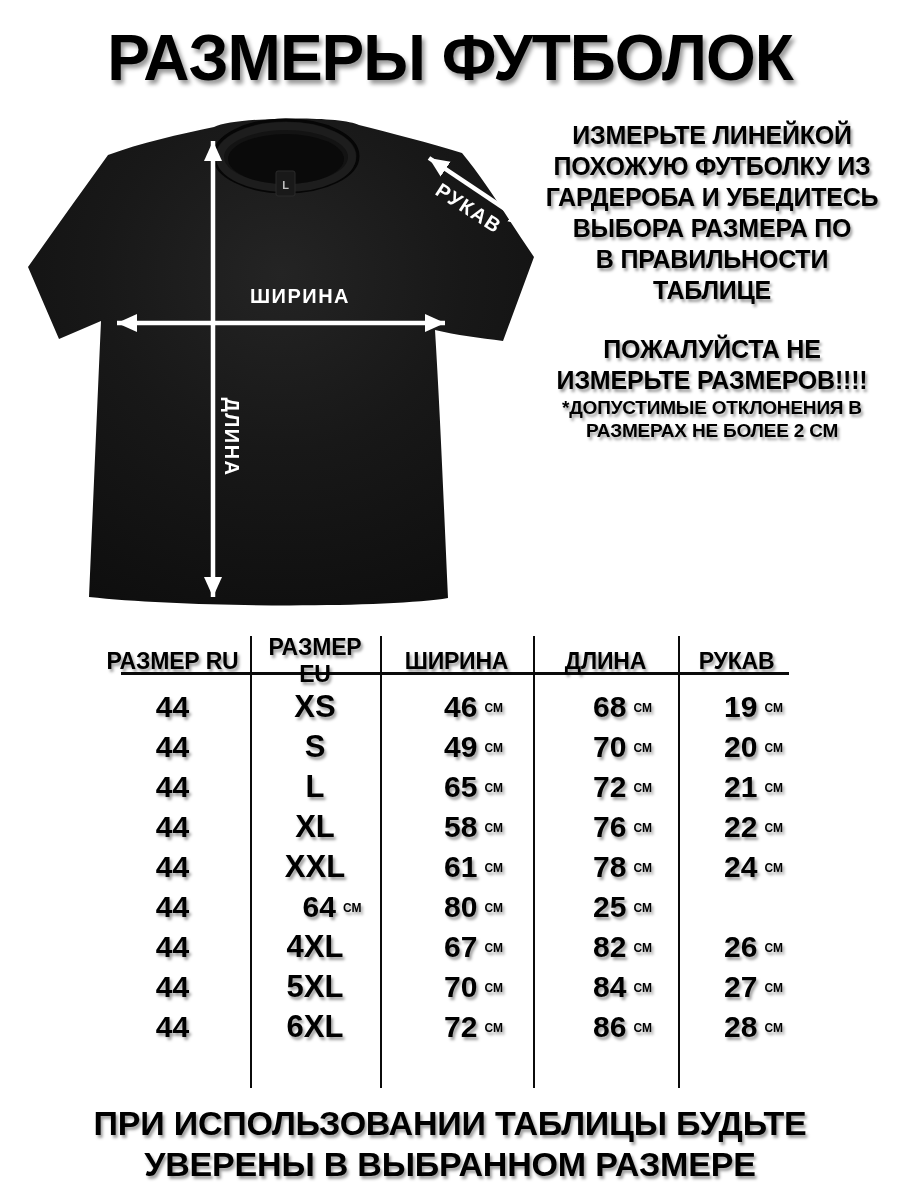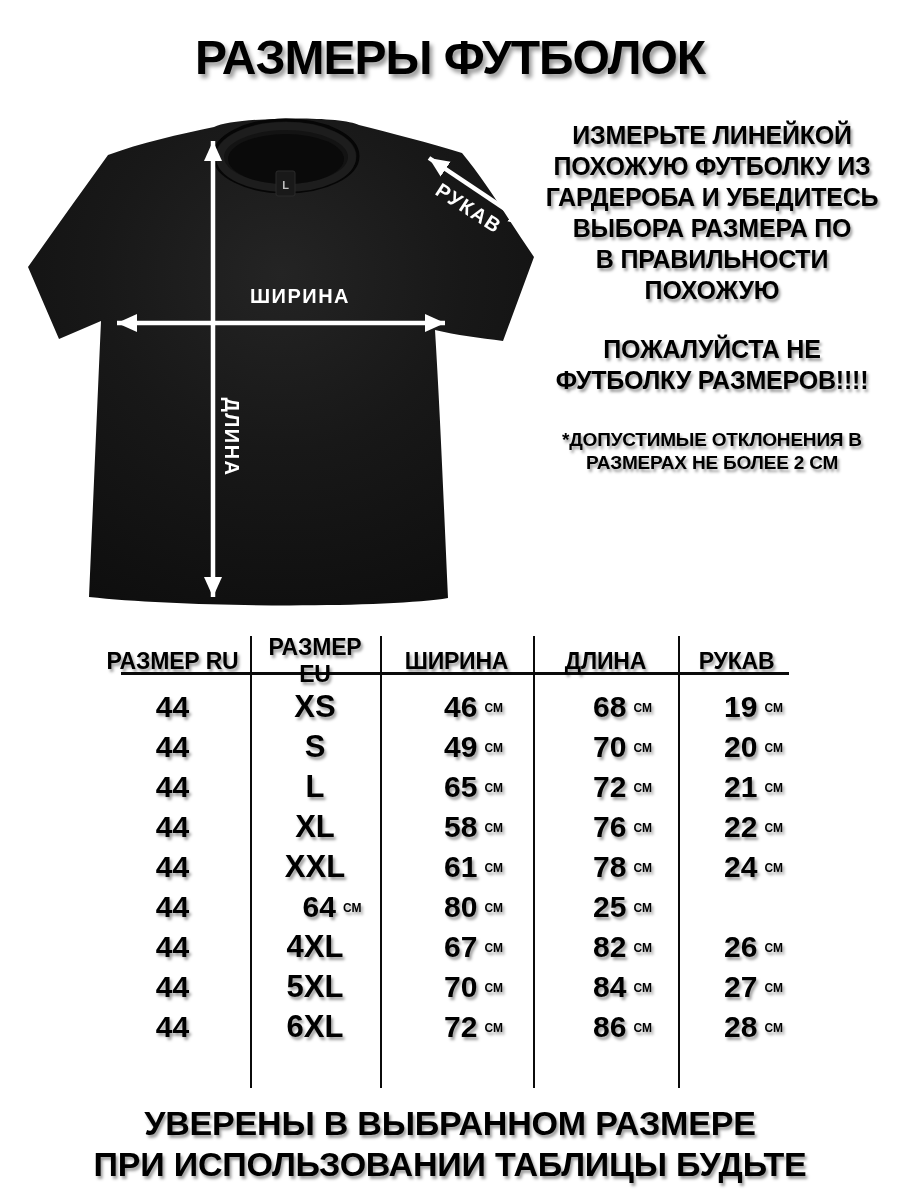--- a/index.html
+++ b/index.html
@@ -5,34 +5,34 @@
   html,body { margin:0; padding:0; background:#ffffff; }
   .page {
     position:relative; width:900px; height:1200px; background:#ffffff;
     font-family:"Liberation Sans", sans-serif; color:#000; overflow:hidden;
   }
   .shadow-txt { text-shadow: 2px 3px 3px rgba(0,0,0,0.38); }
 
   
   .title {
     position:absolute; left:0; top:16px; width:900px; height:84px;
-    line-height:84px; text-align:center; font-size:48px; font-weight:bold;
+    line-height:84px; text-align:center; font-size:64px; font-weight:bold;
     letter-spacing:-1px; text-shadow: 3px 4px 4px rgba(0,0,0,0.4);
     white-space:nowrap;
   }
 
   
   .shirt-wrap { position:absolute; left:10px; top:110px; width:545px; height:505px; }
 
   
   .instructions { position:absolute; left:537px; top:120px; width:350px;text-align:center; }
   .instructions .para { font-weight:bold; font-size:25px; line-height:31px; letter-spacing:-0.2px; }
   .instructions .para div { white-space:nowrap; }
   .para.warning { margin-top:28px; }
-  .para.note { margin-top:32px; font-size:19px; line-height:23px; }
+  .para.note { font-size:19px; line-height:23px; }
 
   
   .size-table { position:absolute; left:95px; top:630px; width:700px; height:462px; }
   .vline { position:absolute; top:6px; height:452px; width:2px; background:#0b0b0b; }
   .hline { position:absolute; top:42px; left:26px; width:668px; height:3px; background:#0b0b0b; }
   .thead, .trow {
     display:grid; grid-template-columns:155px 130px 153px 145px 117px;
     align-items:center; text-align:center;
   }
   .thead { position:absolute; top:4px; left:0; width:700px; height:36px;
@@ -105,25 +105,25 @@
     </svg>
   </div>
 
   <div class="instructions">
     <div class="para shadow-txt">
         <div>ИЗМЕРЬТЕ ЛИНЕЙКОЙ</div>
         <div>ПОХОЖУЮ ФУТБОЛКУ ИЗ</div>
         <div>ГАРДЕРОБА И УБЕДИТЕСЬ</div>
         <div>ВЫБОРА РАЗМЕРА ПО</div>
         <div>В ПРАВИЛЬНОСТИ</div>
-        <div>ПОХОЖУЮ</div>
+        <div>ТАБЛИЦЕ</div>
       </div>
     <div class="para warning shadow-txt">
         <div>ПОЖАЛУЙСТА НЕ</div>
-        <div>ФУТБОЛКУ РАЗМЕРОВ!!!!</div>
+        <div>ИЗМЕРЬТЕ РАЗМЕРОВ!!!!</div>
       </div>
     <div class="para note shadow-txt">
         <div>*ДОПУСТИМЫЕ ОТКЛОНЕНИЯ В</div>
         <div>РАЗМЕРАХ НЕ БОЛЕЕ 2 СМ</div>
       </div>
   </div>
 
   <div class="size-table">
     <div class="vline" style="left:155px"></div>
     <div class="vline" style="left:285px"></div>
@@ -280,17 +280,17 @@
             </div></div>
           <div><div class="cell-cm shadow-txt">
               <span class="num">28</span>
               <span class="unit">СМ</span>
             </div></div>
         </div>
       </div>
   </div>
 
   <div class="footer">
+      <div>ПРИ ИСПОЛЬЗОВАНИИ ТАБЛИЦЫ БУДЬТЕ</div>
       <div>УВЕРЕНЫ В ВЫБРАННОМ РАЗМЕРЕ</div>
-      <div>ПРИ ИСПОЛЬЗОВАНИИ ТАБЛИЦЫ БУДЬТЕ</div>
     </div>
 
 </div>
 
 </body></html>

